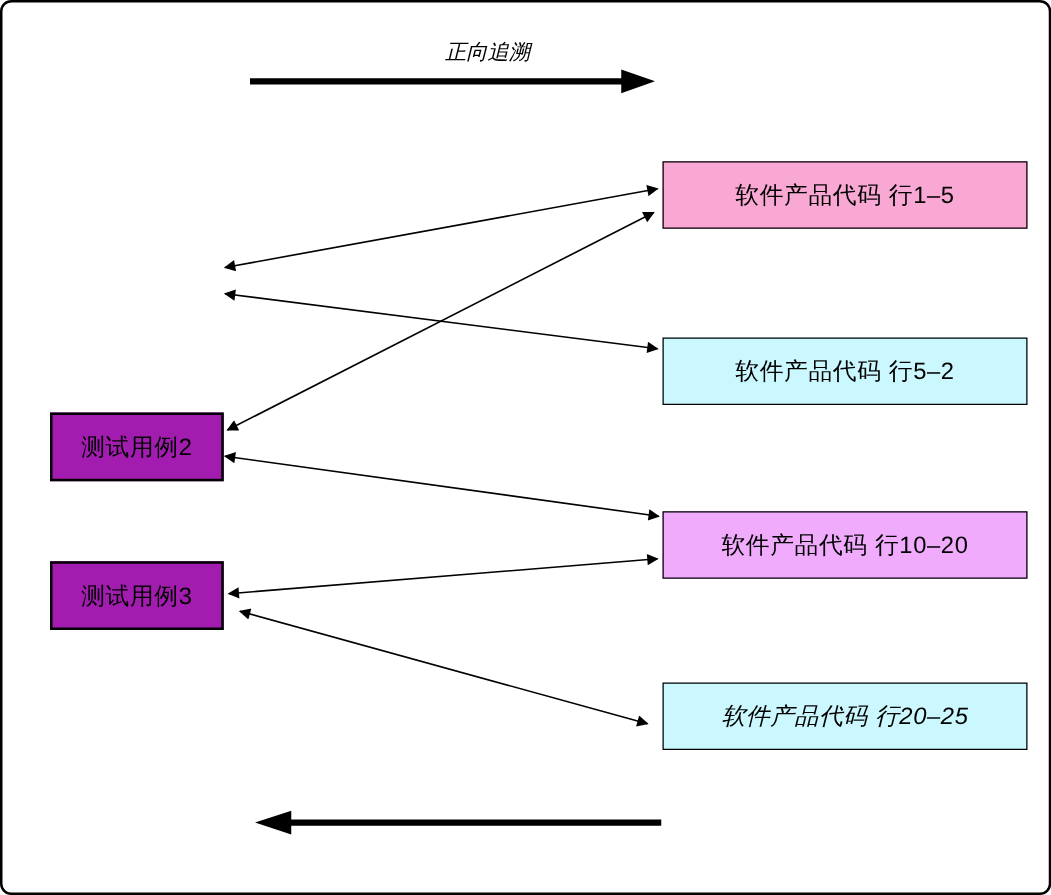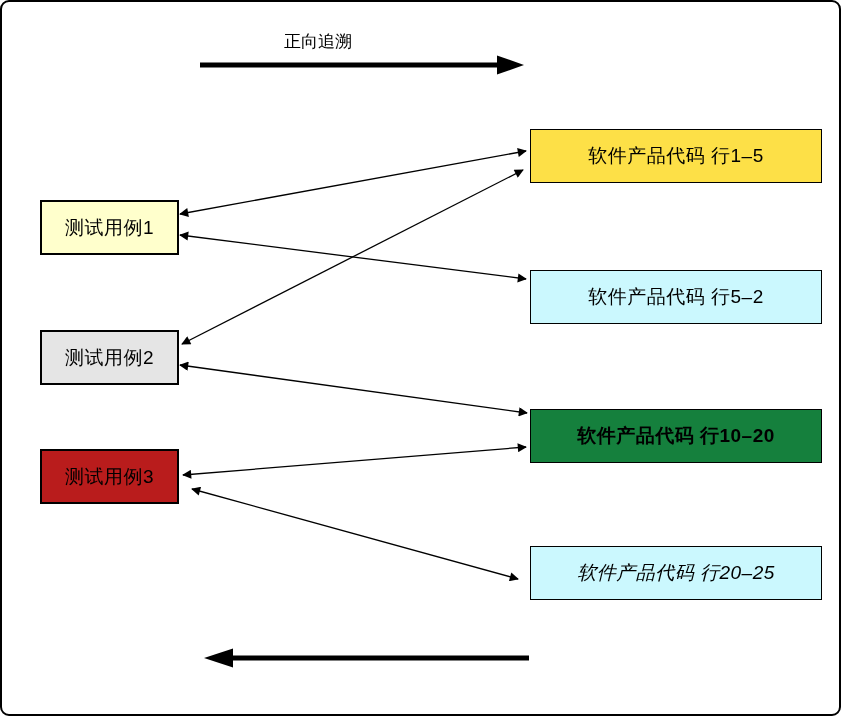--- a/index.html
+++ b/index.html
@@ -47,24 +47,25 @@
     border: 1px solid #000000;
   }
   .cb-1 { top: 127px; }
   .cb-2 { top: 268px; }
   .cb-3 { top: 407px; }
   .cb-4 { top: 544px; }
   .trace-label {
     position: absolute;
     left: 282px;
     width: 140px;
-    text-align: left;
+    text-align: right;
     font-size: 17px;
     color: #000000;
     z-index: 2;
+    font-style: italic;
   }
   .trace-label.top { top: 28px; }
   .trace-label.bottom { top: 622px; }
   svg { position: absolute; left: 0; top: 0; z-index: 1; }
   .connector {
     stroke: #000000;
     stroke-width: 1.3;
     fill: none;
   }
   .big-arrow-line {
@@ -100,22 +101,21 @@
     <line class="connector" x1="178" y1="233" x2="524" y2="277" marker-start="url(#ah)" marker-end="url(#ah)"></line>
     <line class="connector" x1="180" y1="342" x2="521" y2="168" marker-start="url(#ah)" marker-end="url(#ah)"></line>
     <line class="connector" x1="178" y1="363" x2="525" y2="411" marker-start="url(#ah)" marker-end="url(#ah)"></line>
     <line class="connector" x1="181" y1="473" x2="524" y2="445" marker-start="url(#ah)" marker-end="url(#ah)"></line>
     <line class="connector" x1="190" y1="487" x2="516" y2="577" marker-start="url(#ah)" marker-end="url(#ah)"></line>
   </svg>
 
   <div class="trace-label top">正向追溯</div>
 
 
-  <div class="node test-case tc-1" style="background-color: rgb(255, 255, 204);">测试用例1</div>
-  <div class="node test-case tc-2" style="background-color: #e5e5e5;">测试用例2</div>
-  <div class="node test-case tc-3" style="background-color: #b91c1c;">测试用例3</div>
+  <div class="node test-case tc-2" style="background-color: #a21caf;">测试用例2</div>
+  <div class="node test-case tc-3" style="background-color: #a21caf;">测试用例3</div>
 
-  <div class="node code-block cb-1" style="background-color: #fde047;">软件产品代码 行1–5</div>
+  <div class="node code-block cb-1" style="background-color: #f9a8d4;">软件产品代码 行1–5</div>
   <div class="node code-block cb-2" style="background-color: rgb(203, 248, 254);">软件产品代码 行5–2</div>
-  <div class="node code-block cb-3" style="background-color: #15803d; font-weight: bold;">软件产品代码 行10–20</div>
+  <div class="node code-block cb-3" style="background-color: #f0abfc;">软件产品代码 行10–20</div>
   <div class="node code-block cb-4" style="background-color: rgb(203, 248, 254); font-style: italic;">软件产品代码 行20–25</div>
 
 </div>
 
 </body></html>

